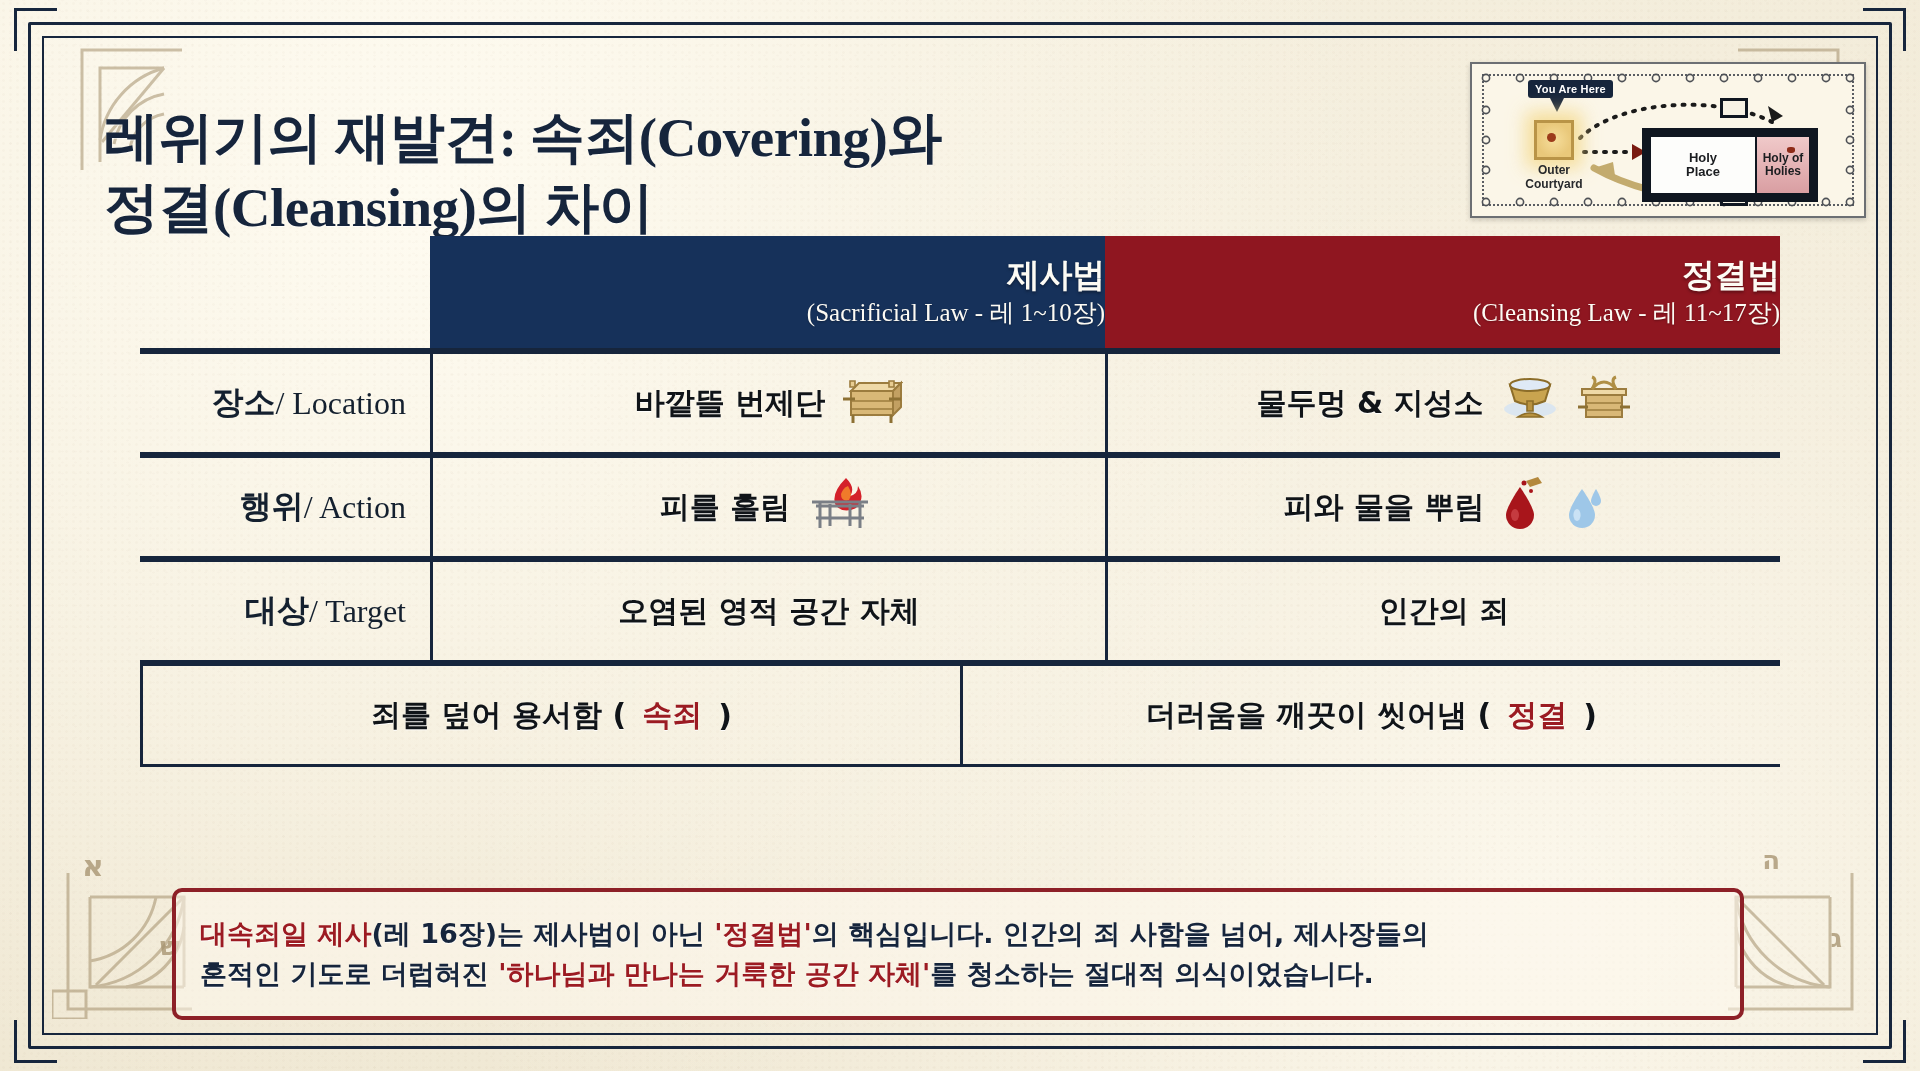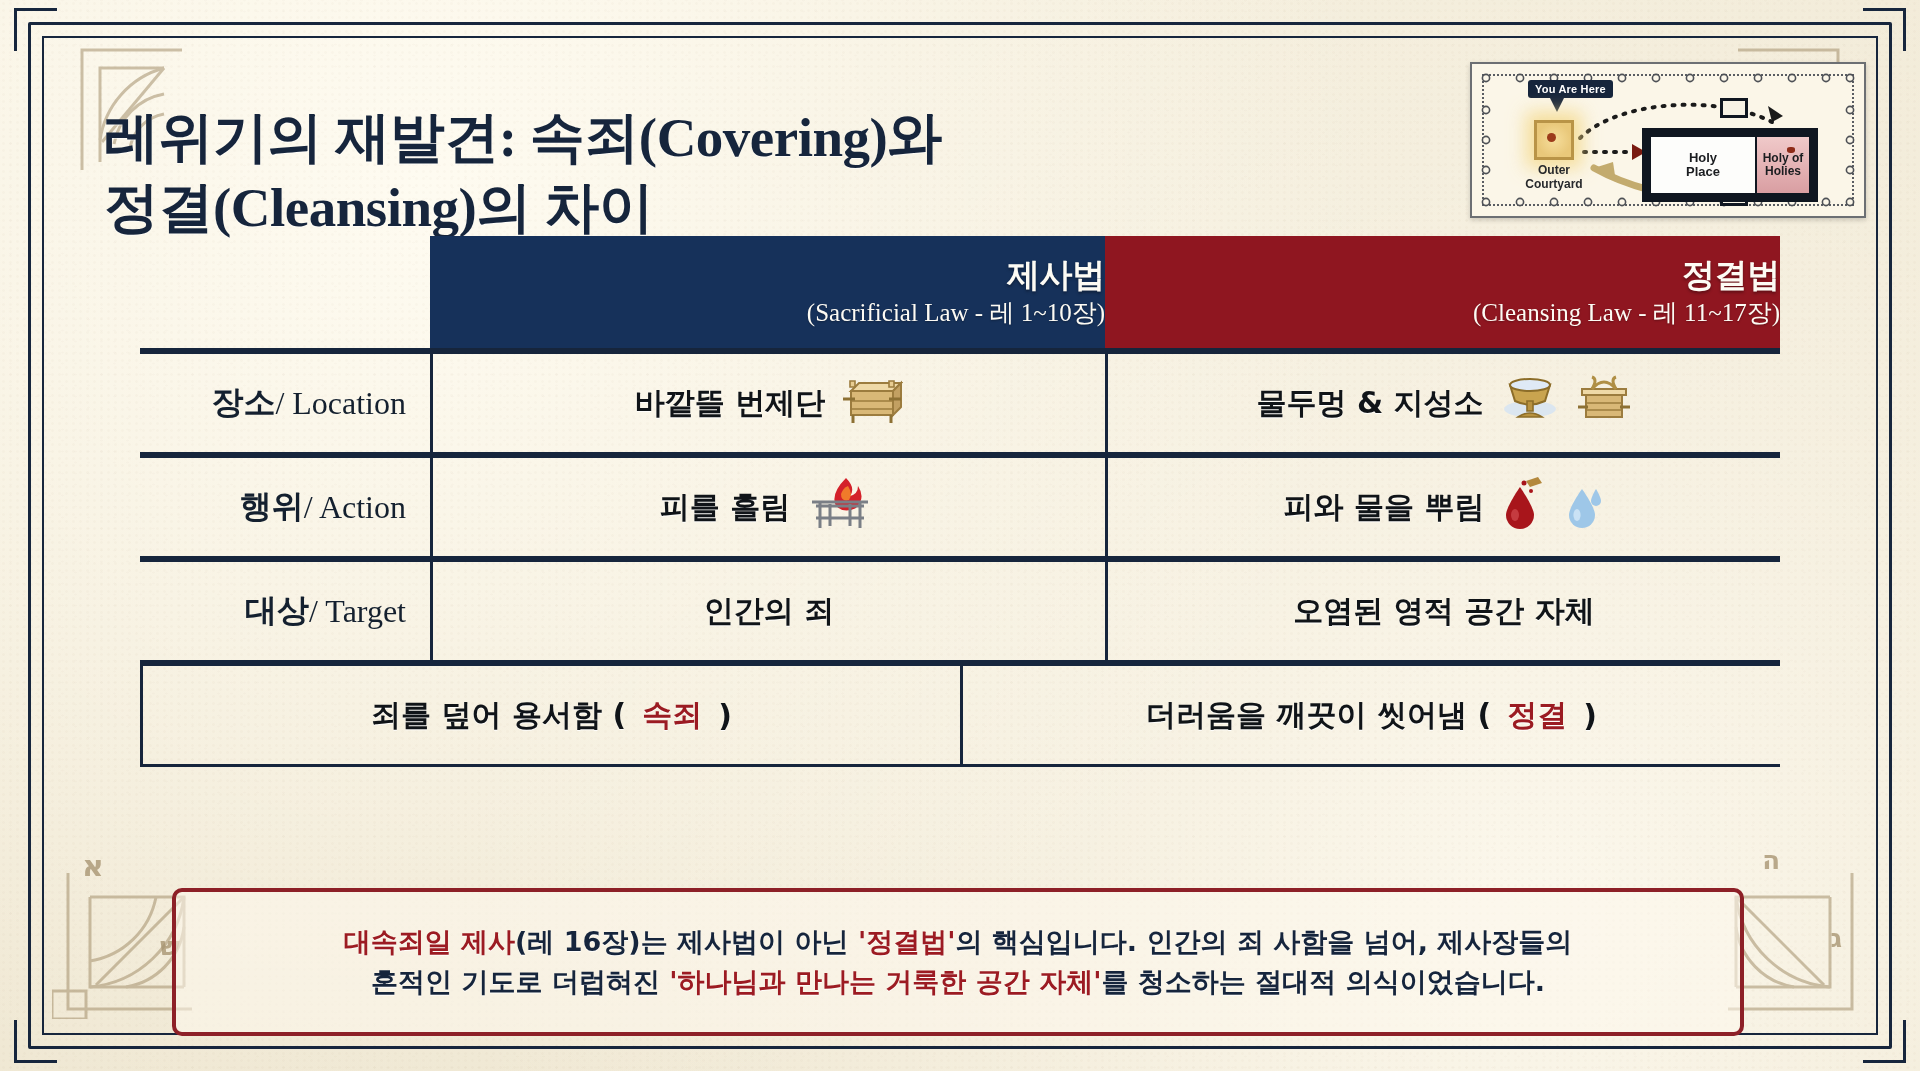--- a/index.html
+++ b/index.html
@@ -144,24 +144,24 @@
     text-shadow:0 1px 0 rgba(255,255,255,.85);
   }
   .cell .accent-red{color:#9b1b22;}
   .row-sep{height:3px;background:#16253c;}
   #table .grid-bottom{height:3px;background:#16253c;}
 
   .ico{display:inline-block;position:relative;flex:0 0 auto;}
 
   
   #callout{
-    position:absolute;left:172px;top:888px;width:1572px;height:148px;
+    position:absolute;left:172px;top:888px;width:1572px;height:132px;
     border:4px solid #8d2027;border-radius:10px;
     background:rgba(253,248,236,.55);
-    display:flex;flex-direction:column;align-items:center;justify-content:center;
+    display:flex;flex-direction:column;align-items:flex-start;justify-content:center;
     box-sizing:border-box;padding:6px 24px;
   }
   #callout .cline{
     font-family:"DejaVu Sans","Liberation Sans",sans-serif;
     font-size:27px;font-weight:700;color:#16253c;line-height:1.5;
     white-space:nowrap;text-shadow:0 1px 0 rgba(255,255,255,.8);
   }
   #callout .hl{color:#9c1b22;}
 </style>
 </head>
@@ -417,24 +417,24 @@
       </div>
     </div>
 
     <div class="row-sep"></div>
     <div class="trow">
       <div class="cell-label">
         <span>대상</span>
           <span class="en"> / Target</span>
       </div>
       <div class="cell">
+        <span>오염된 영적 공간 자체</span>
+      </div>
+      <div class="cell">
         <span>인간의 죄</span>
-      </div>
-      <div class="cell">
-        <span>오염된 영적 공간 자체</span>
       </div>
     </div>
 
     <div class="row-sep"></div>
     <div class="trow">
       <div class="cell">
         <span>죄를 덮어 용서함 (</span>
           <span class="accent-red">속죄</span>
           <span>)</span>
       </div>

